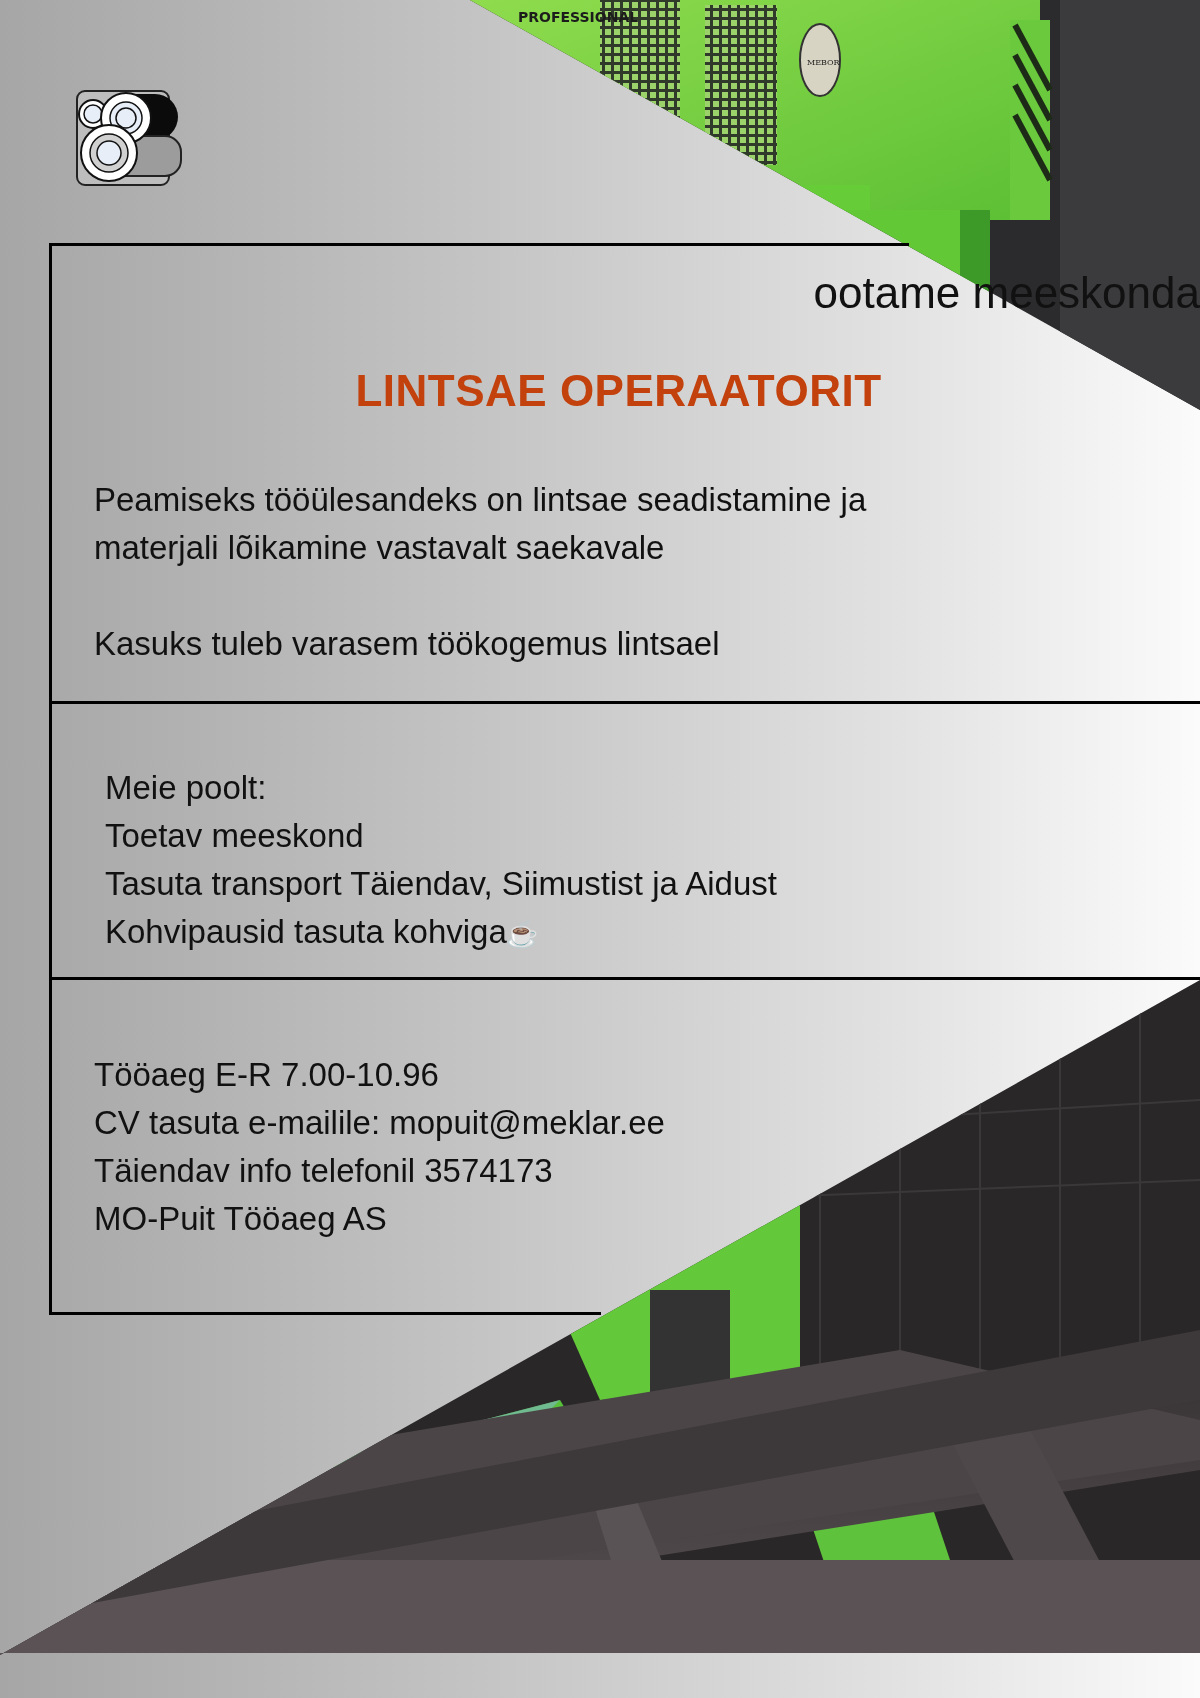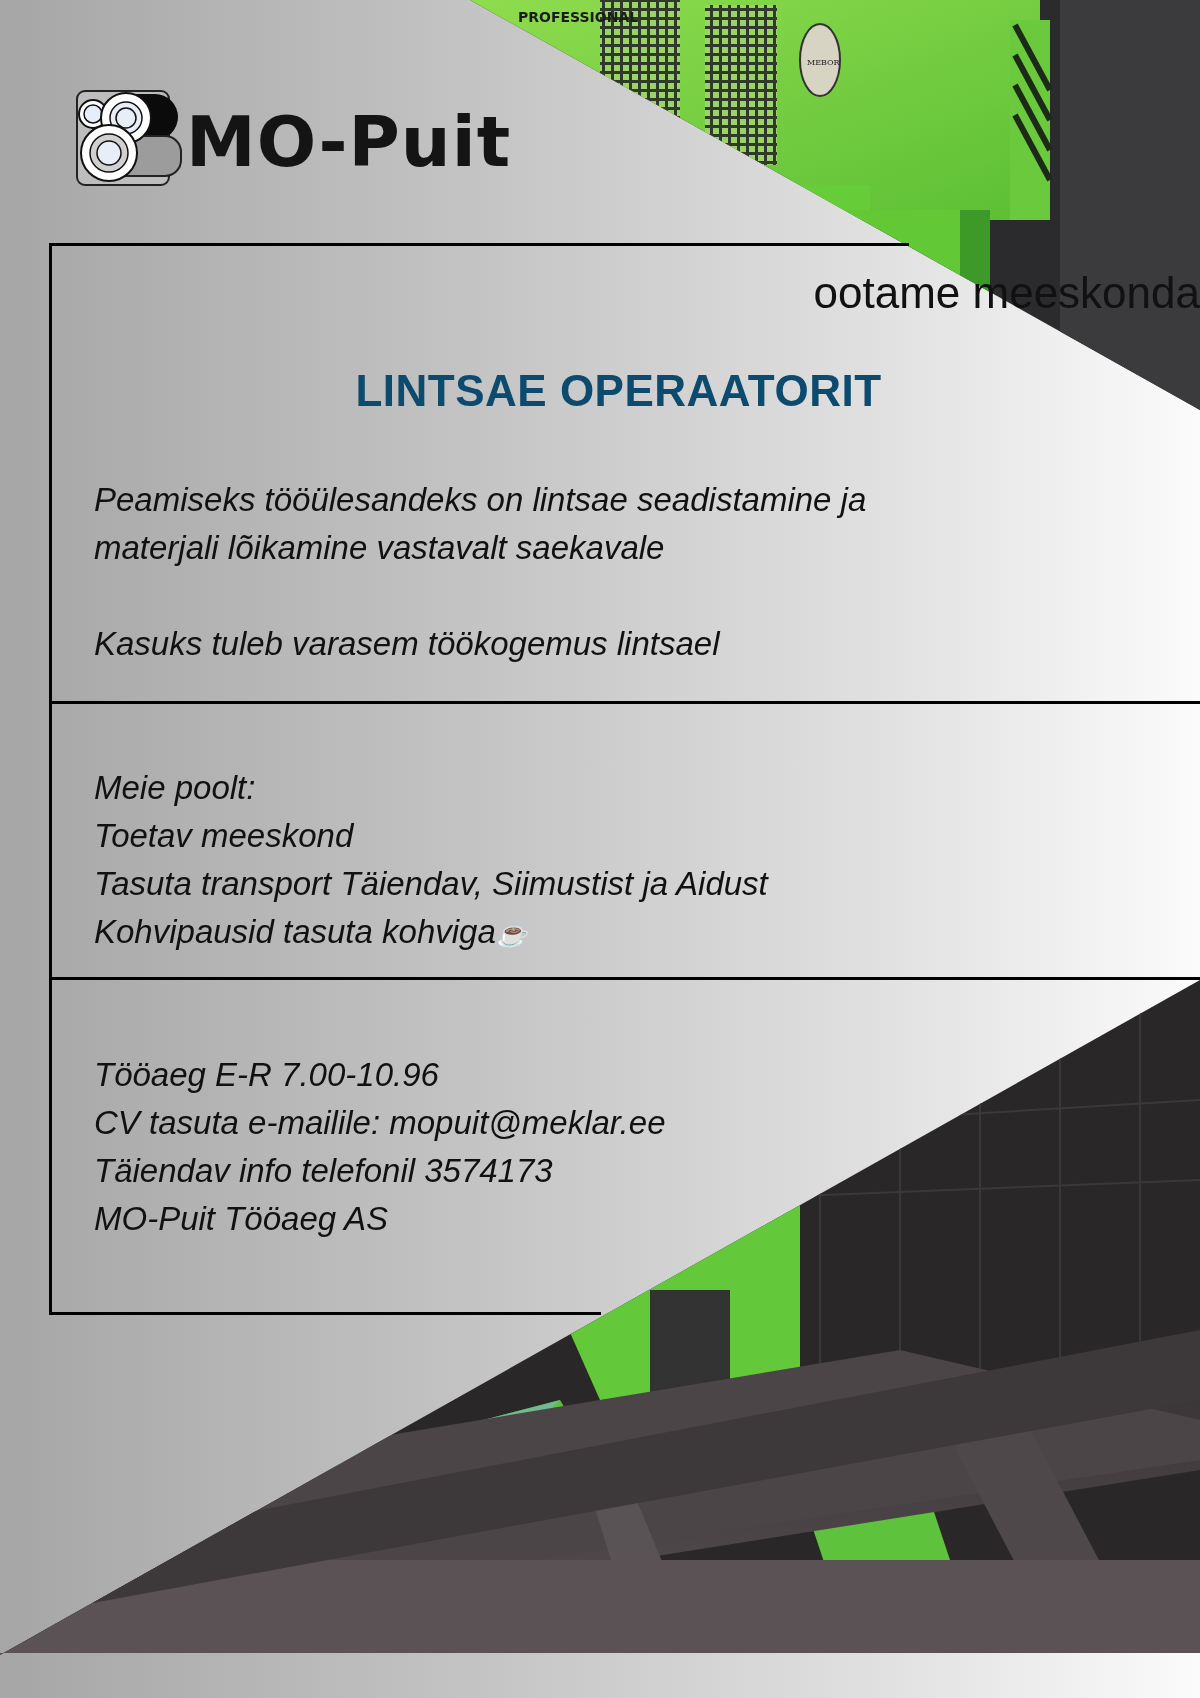--- a/index.html
+++ b/index.html
@@ -10,22 +10,22 @@
   .photo { position: absolute; left: 0; top: 0; width: 1200px; height: 1698px; }
   .logo { position: absolute; left: 76px; top: 90px; width: 460px; height: 96px; }
   .logo-text { position: absolute; left: 110px; top: 4px; font-family: "DejaVu Sans", sans-serif;
                font-weight: bold; font-size: 70px; color: #141414; letter-spacing: 1px; line-height: 96px; }
   .box { position: absolute; left: 49px; top: 243px; width: 1151px; height: 1071px;
          border-left: 3px solid #000; box-sizing: border-box; }
   .hline { position: absolute; height: 3px; background: #000; }
   .subtitle { position: absolute; left: 0; width: 1200px; top: 268px; text-align: right;
               font-size: 44px; color: #111; padding-left: 70px; box-sizing: border-box; }
   .title { position: absolute; left: 0; width: 1200px; top: 366px; text-align: center;
-           font-size: 44px; font-weight: bold; color: #0c4a6e; padding-left: 37px; box-sizing: border-box; letter-spacing: 0.5px; }
-  .para { position: absolute; left: 94px; font-size: 33px; color: #111; line-height: 48px; font-style: italic; }
+           font-size: 44px; font-weight: bold; color: #c2410c; padding-left: 37px; box-sizing: border-box; letter-spacing: 0.5px; }
+  .para { position: absolute; left: 94px; font-size: 33px; color: #111; line-height: 48px; }
 </style>
 </head>
 <body>
 
 <div class="page"></div>
 
 <svg class="photo" viewBox="0 0 1200 1698" xmlns="http://www.w3.org/2000/svg">
   <defs>
     <clipPath id="clipTop">
         <polygon points="470,0 1200,0 1200,410"></polygon>
@@ -99,40 +99,39 @@
     <rect x="25" y="46" width="80" height="40" rx="16" fill="#9c9c9c" stroke="#222" stroke-width="2"></rect>
     <circle cx="17" cy="24" r="14" fill="#fff" stroke="#111" stroke-width="2"></circle>
     <circle cx="17" cy="24" r="9" fill="#e8eef8" stroke="#111" stroke-width="1.5"></circle>
     <circle cx="50" cy="28" r="25" fill="#fff" stroke="#111" stroke-width="2"></circle>
     <circle cx="50" cy="28" r="16" fill="#e8eef8" stroke="#111" stroke-width="1.5"></circle>
     <circle cx="50" cy="28" r="10" fill="#e8eef8" stroke="#111" stroke-width="1.5"></circle>
     <circle cx="33" cy="63" r="28" fill="#fff" stroke="#111" stroke-width="2"></circle>
     <circle cx="33" cy="63" r="19" fill="#d0d0d0" stroke="#111" stroke-width="1.5"></circle>
     <circle cx="33" cy="63" r="12" fill="#e8eef8" stroke="#111" stroke-width="1.5"></circle>
   </svg>
-  <span class="logo-text">MO-Puit</span>
 </div>
 
 <div class="box"></div>
 <div class="hline" style="left:49px; top:243px; width:860px;"></div>
 <div class="hline" style="left:49px; top:701px; width:1151px;"></div>
 <div class="hline" style="left:49px; top:977px; width:1151px;"></div>
 <div class="hline" style="left:49px; top:1312px; width:552px;"></div>
 
 <div class="subtitle">ootame meeskonda</div>
 <div class="title">LINTSAE OPERAATORIT</div>
 
 <div class="para" style="top:476px;">
   <div>Peamiseks tööülesandeks on lintsae seadistamine ja</div>
   <div>materjali lõikamine vastavalt saekavale</div>
   <div style="height:48px"></div>
   <div>Kasuks tuleb varasem töökogemus lintsael</div>
 </div>
 
-<div class="para" style="top:764px;">
+<div class="para" style="top:764px;margin-left:11px;">
   <div>Meie poolt:</div>
   <div>Toetav meeskond</div>
   <div>Tasuta transport Täiendav, Siimustist ja Aidust</div>
   <div><span>Kohvipausid tasuta kohviga</span><span style="font-size:26px;">☕</span></div>
 </div>
 
 <div class="para" style="top:1051px;">
   <div>Tööaeg E-R 7.00-10.96</div>
   <div>CV tasuta e-mailile: mopuit@meklar.ee</div>
   <div>Täiendav info telefonil 3574173</div>

